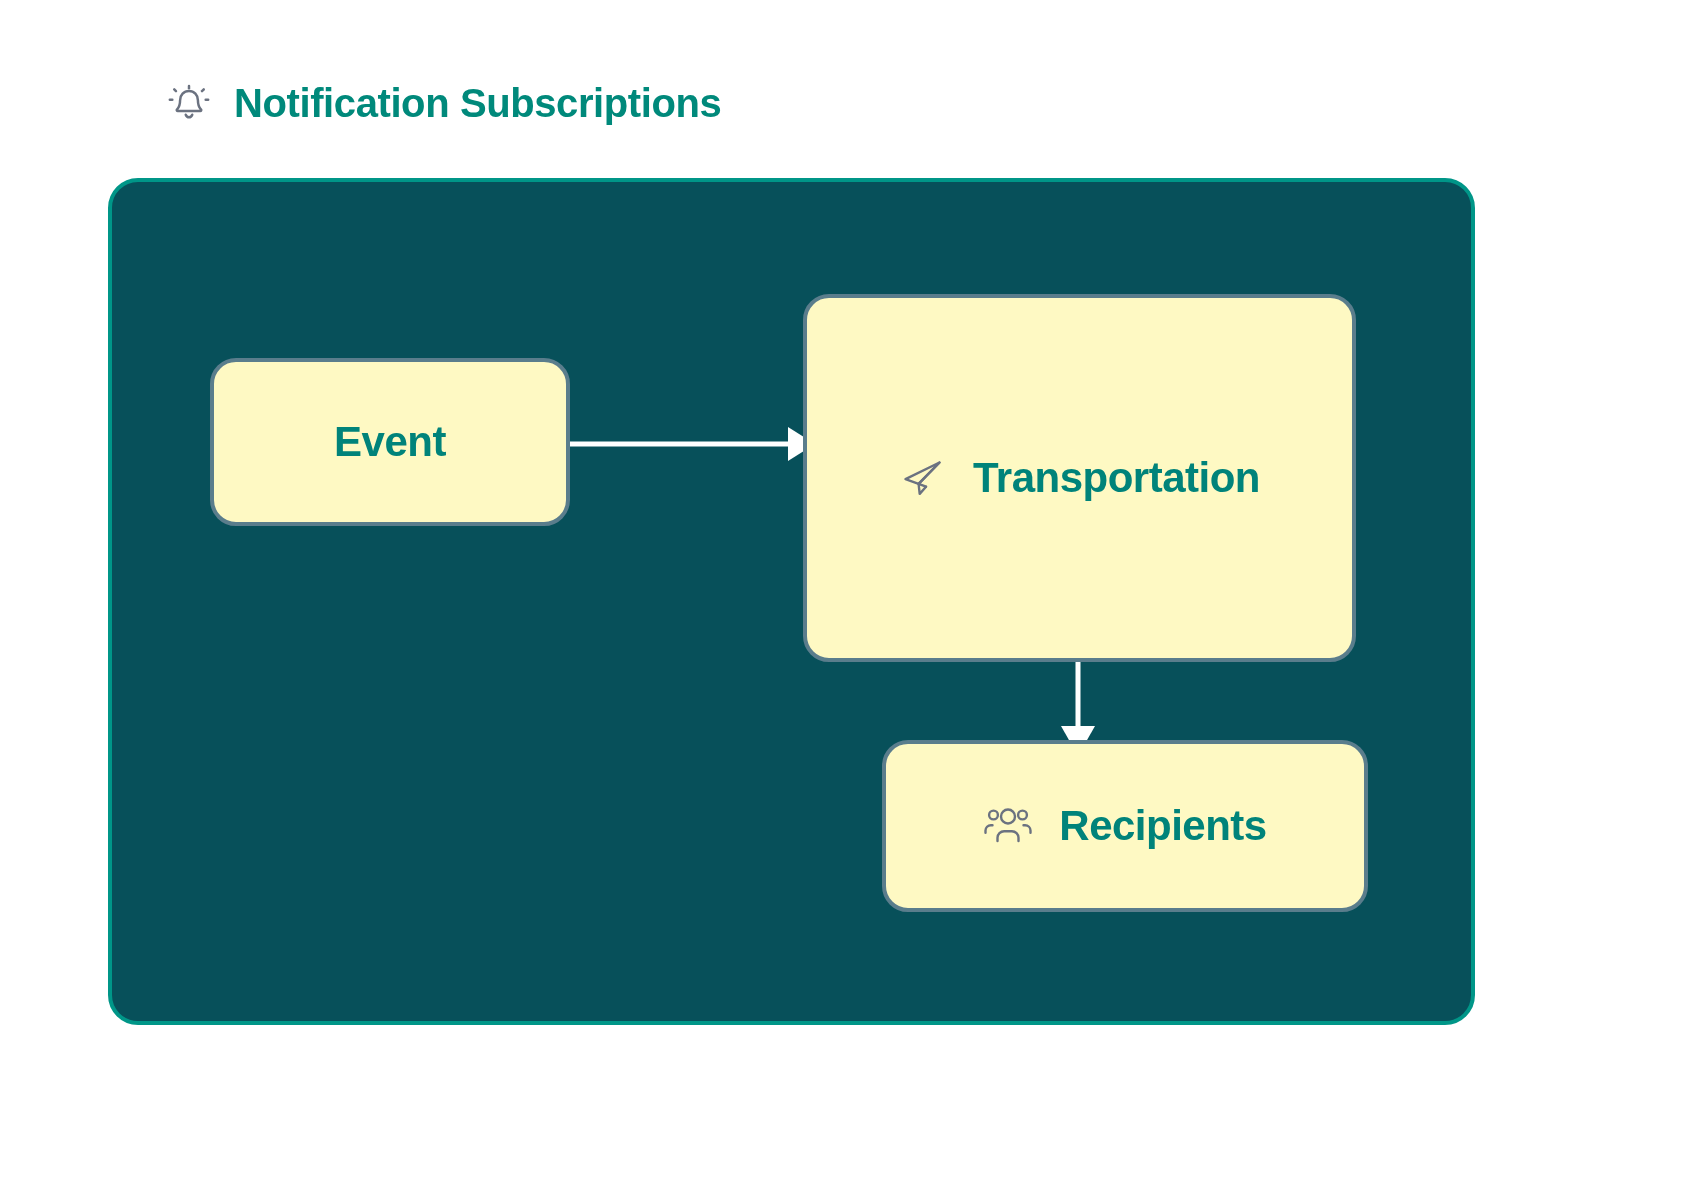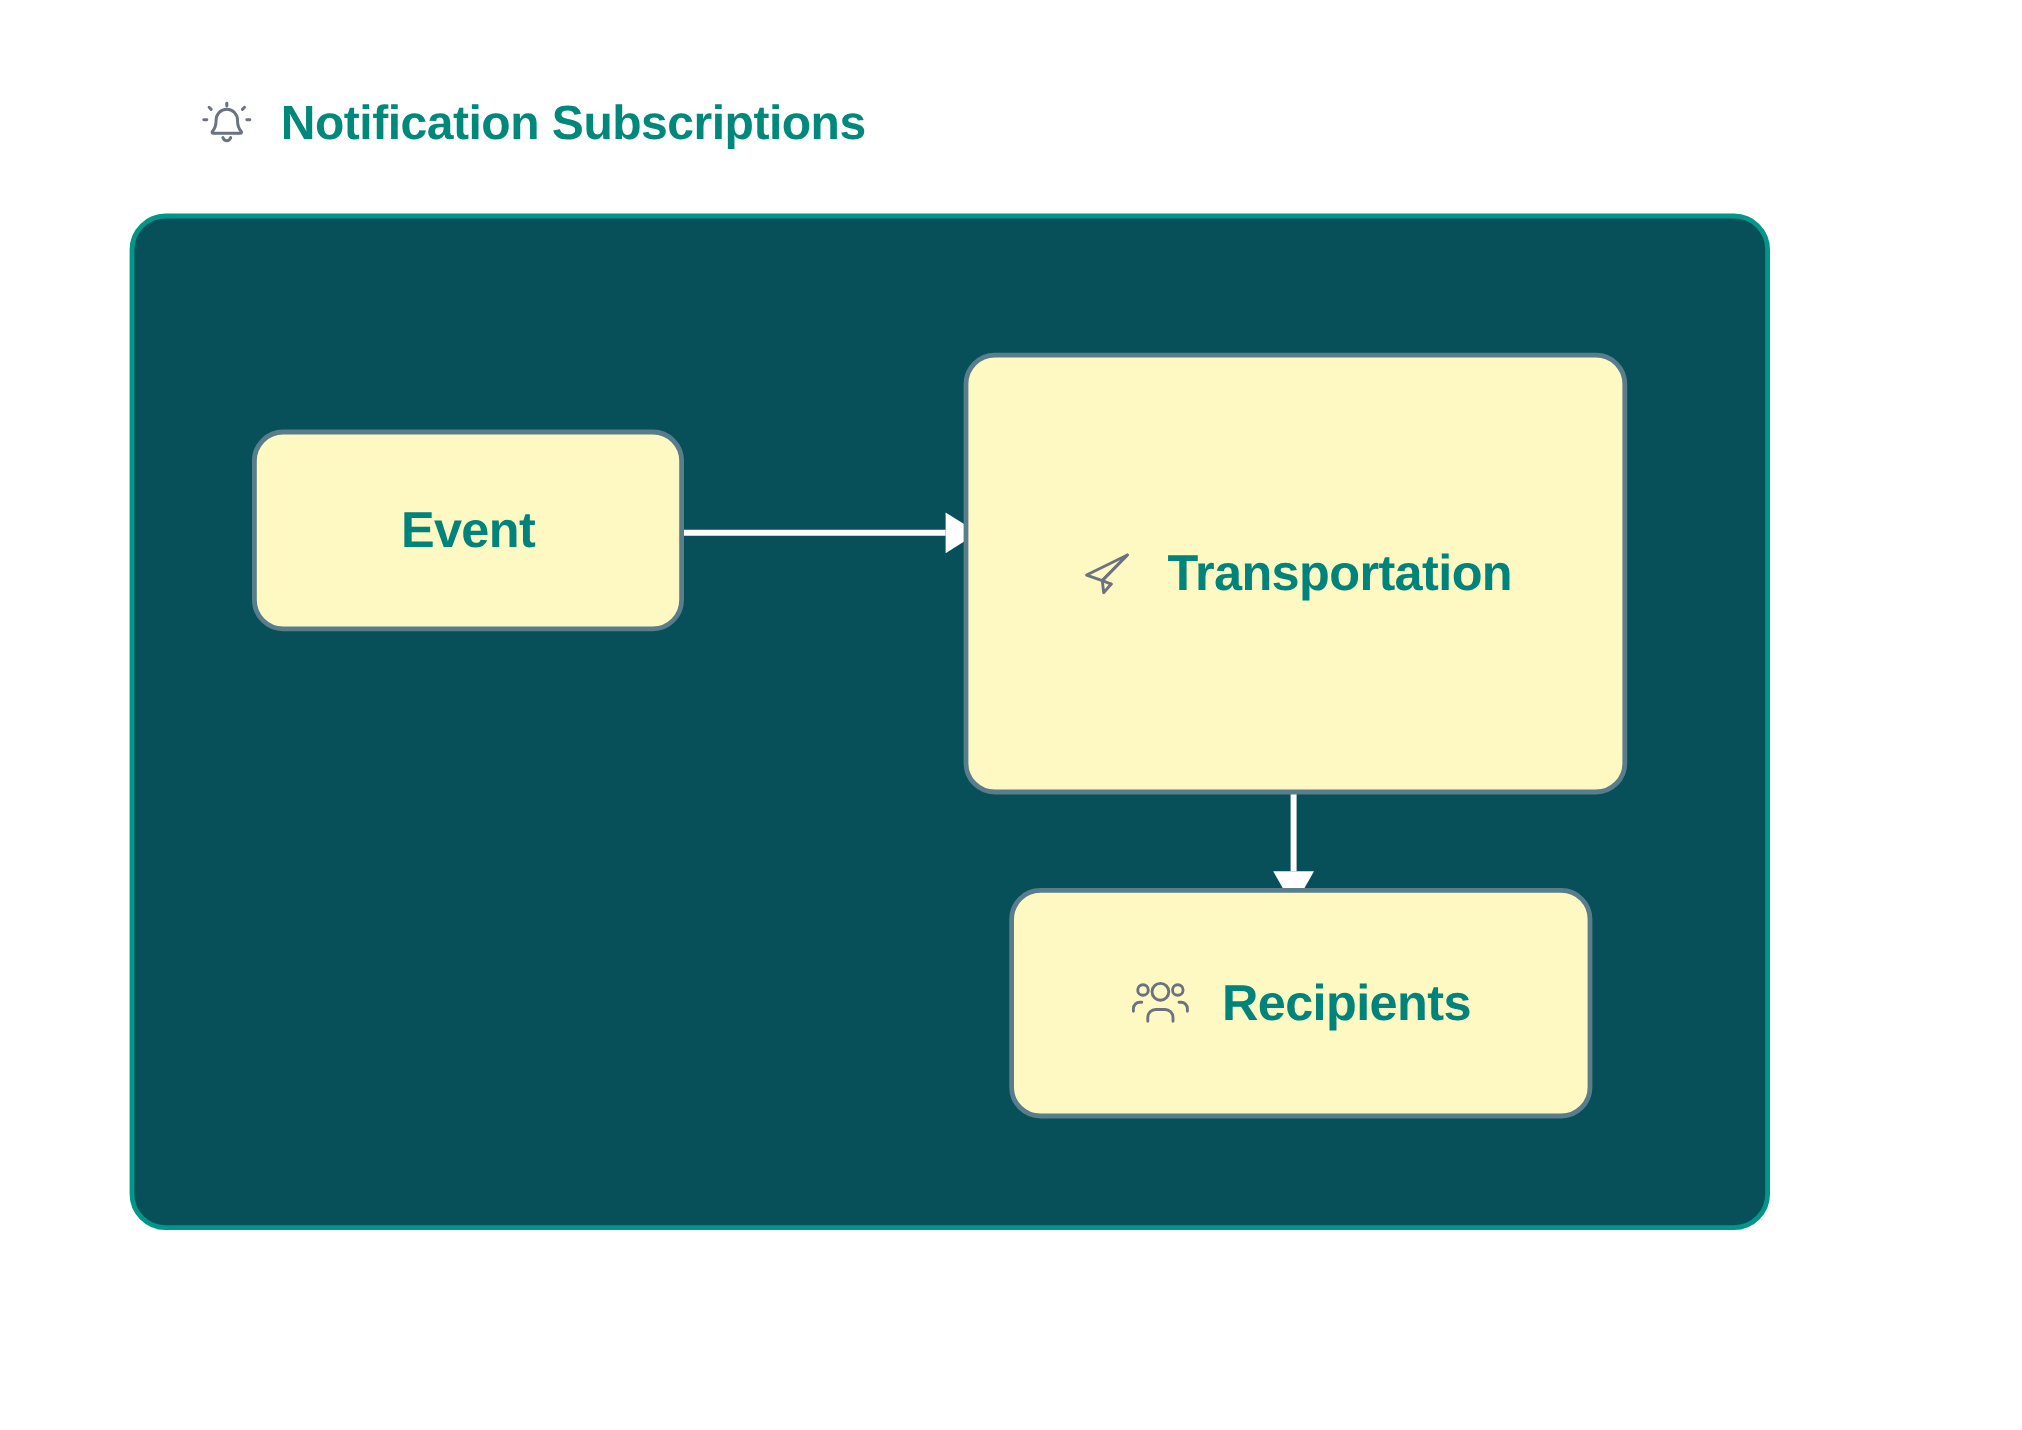--- a/index.html
+++ b/index.html
@@ -83,24 +83,24 @@
     width: 360px;
     height: 168px;
   }
   .card-transportation {
     left: 803px;
     top: 294px;
     width: 553px;
     height: 368px;
   }
   .card-recipients {
-    left: 841px;
+    left: 882px;
     top: 740px;
     width: 486px;
-    height: 192px;
+    height: 172px;
   }
 
   
   .connector {
     position: absolute;
     overflow: visible;
   }
   .conn-h {
     left: 560px;
     top: 418px;

